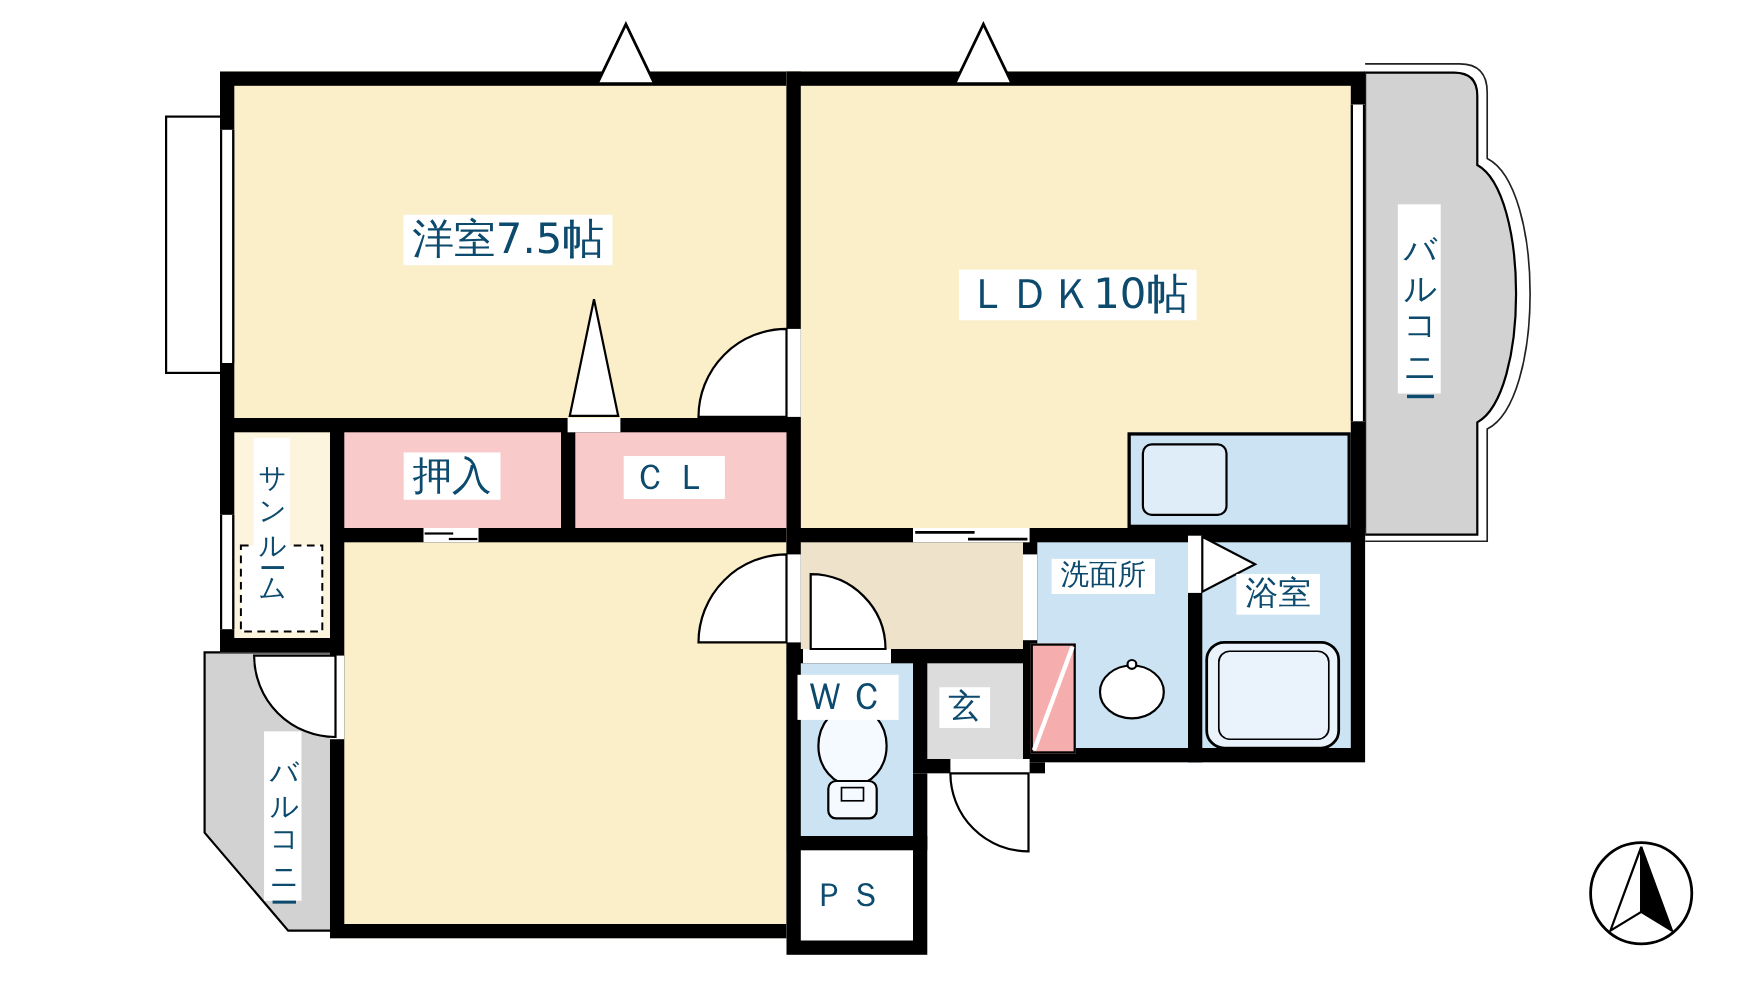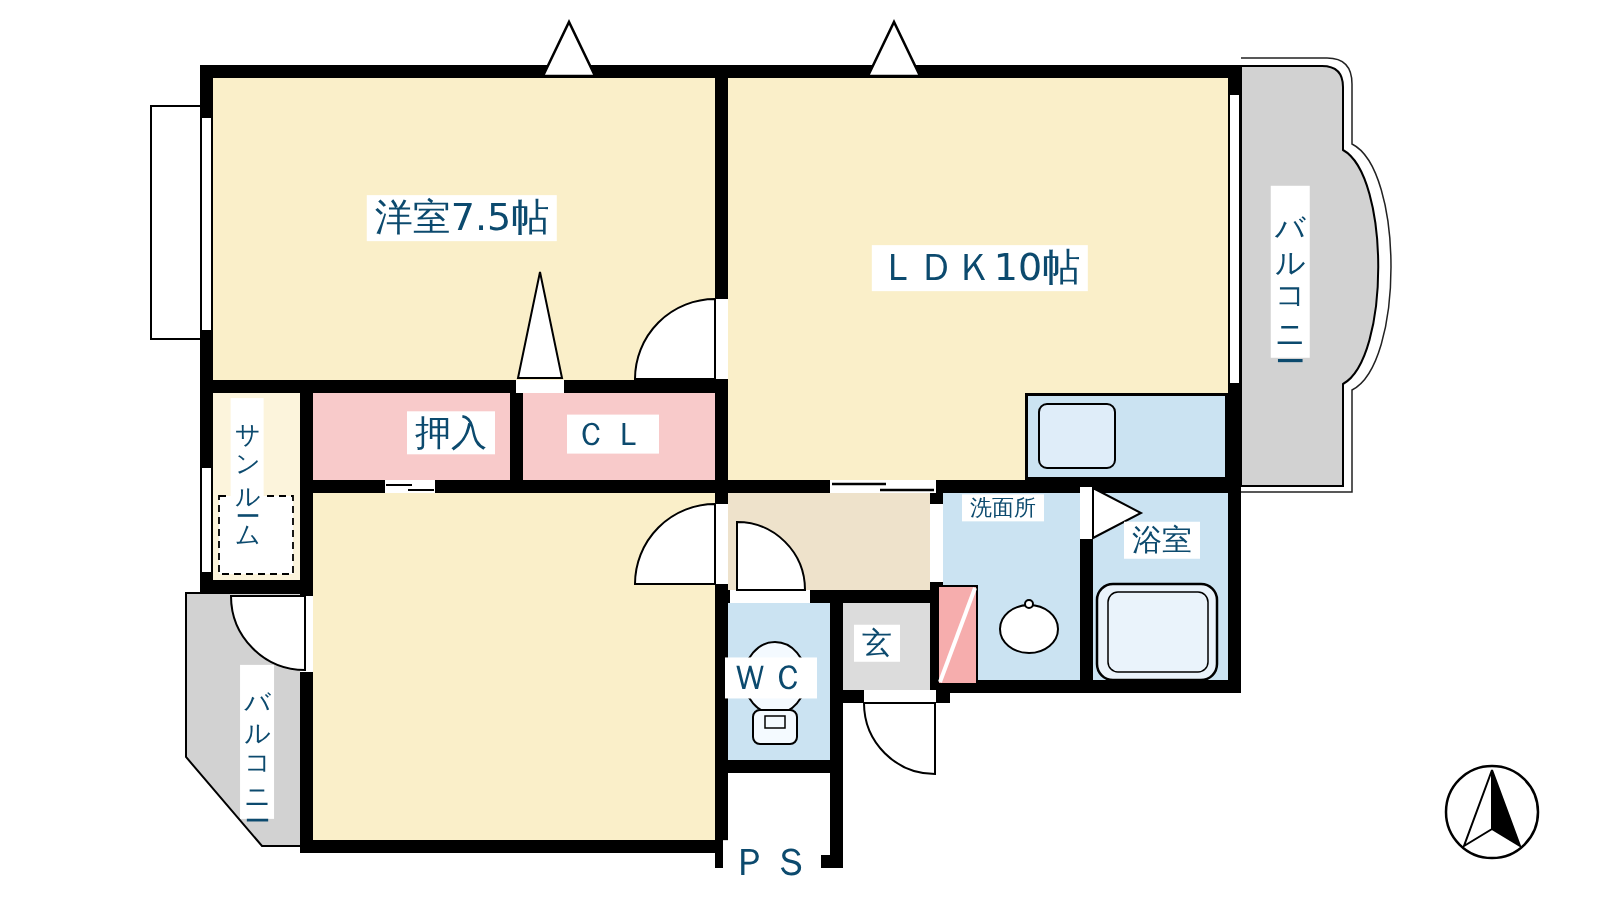--- a/index.html
+++ b/index.html
@@ -49,30 +49,30 @@
   #g-balc{left:300px;top:596px;width:13px;height:76px;}
   #g-oshi{left:385px;top:480px;width:50px;height:13px;}
 
   #w-bay{left:200px;top:118px;width:13px;height:212px;}
   #w-ldk{left:1228px;top:95px;width:13px;height:288px;}
   #w-sun{left:200px;top:468px;width:13px;height:104px;}
 
   #lb-r75{left:462px;top:218px;font-size:38px;}
   #lb-ldk{left:980px;top:268px;font-size:38px;text-align:right;}
   #lb-balcr{left:1290px;top:272px;font-size:30px;}
-  #lb-oshi{left:411px;top:433px;font-size:36px;margin-left:40px;}
+  #lb-oshi{left:411px;top:433px;font-size:36px;}
   #lb-cl{left:613px;top:434px;font-size:32px;letter-spacing:6px;}
   #lb-sun{left:247px;top:473px;font-size:25px;}
   #lb-r7{left:500px;top:651px;font-size:38px;}
   #lb-balcl{left:257px;top:742px;font-size:26px;}
-  #lb-wc{left:771px;top:634px;font-size:34px;letter-spacing:4px;margin-top:44px;}
+  #lb-wc{left:771px;top:634px;font-size:34px;letter-spacing:4px;}
   #lb-gen{left:877px;top:643px;font-size:30px;}
-  #lb-wash{left:1003px;top:508px;font-size:22px;}
+  #lb-wash{left:1003px;top:524px;font-size:26px;}
   #lb-bath{left:1162px;top:540px;font-size:30px;font-family:Liberation Serif, serif;}
-  #lb-ps{left:772px;top:815px;font-size:38px;letter-spacing:3px;margin-top:48px;}
+  #lb-ps{left:772px;top:815px;font-size:30px;letter-spacing:3px;}
 </style>
 </head>
 <body>
 
 <div class="plan">
 
   <svg class="under" width="1600" height="900" viewBox="0 0 1600 900">
     <path d="M1241 58 H1327 Q1352 58 1352 84 V144 C1404 170 1404 364 1352 390 V492 H1241" fill="none" stroke="#222" stroke-width="1.5"></path>
     <path d="M1241 66 H1322 Q1343 66 1343 87 V150 C1390 176 1390 358 1343 384 V486 H1241 Z" fill="#D2D2D2" stroke="#000" stroke-width="2"></path>
     <path d="M186 593 H302 V846 H262 L186 757 Z" fill="#D2D2D2" stroke="#000" stroke-width="2"></path>

